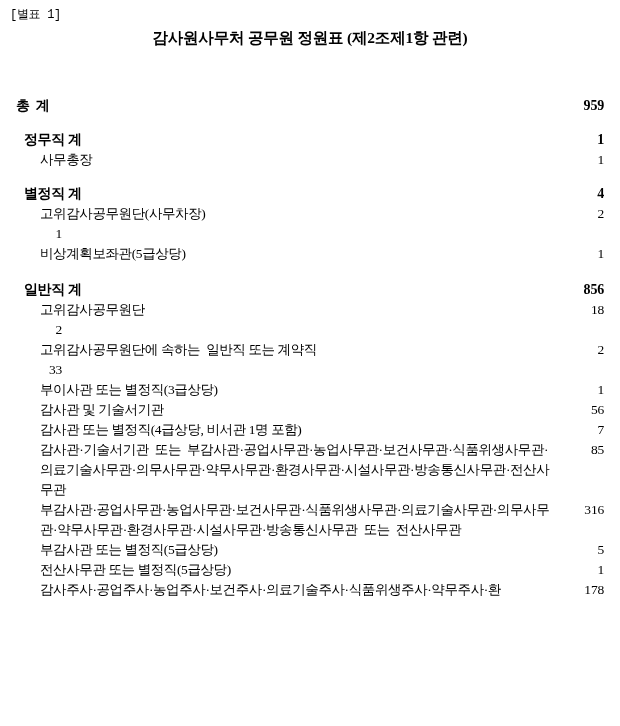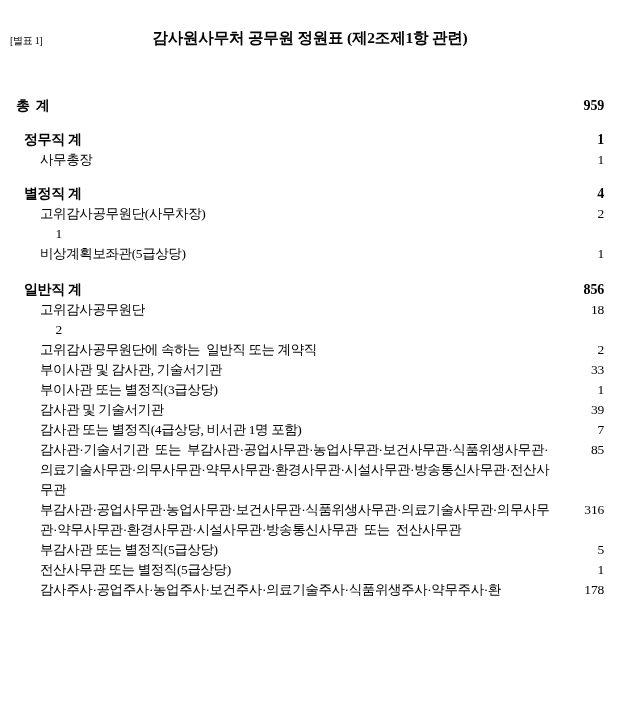--- a/index.html
+++ b/index.html
@@ -18,24 +18,23 @@
     position: relative;
     width: 620px;
     height: 726px;
     padding: 0;
     box-sizing: border-box;
   }
   .tag {
     position: absolute;
     top: 6px;
     left: 10px;
-    font-size: 10px;
-    font-family: Liberation Serif, serif;
+    font-size: 12px;
+    font-family: Liberation Mono, monospace;
     letter-spacing: -0.3px;
-    margin-top: 28px;
   }
   .doc-title {
     position: absolute;
     top: 28px;
     left: 0;
     width: 620px;
     text-align: center;
     font-size: 15.5px;
     font-weight: bold;
     letter-spacing: -0.2px;
@@ -139,30 +138,29 @@
         <div class="value">18</div>
       </div>
       <div class="row lvl-item">
         <div class="value">2</div>
       </div>
       <div class="row lvl-item">
         <div class="label">고위감사공무원단에 속하는  일반직 또는 계약직</div>
         <div class="value">2</div>
       </div>
       <div class="row lvl-item">
-        <div class="label">부이사관 및 감사관, 기술서기관</div>
         <div class="value">33</div>
       </div>
       <div class="row lvl-item">
         <div class="label">부이사관 또는 별정직(3급상당)</div>
         <div class="value">1</div>
       </div>
       <div class="row lvl-item">
         <div class="label">감사관 및 기술서기관</div>
-        <div class="value">39</div>
+        <div class="value">56</div>
       </div>
       <div class="row lvl-item">
         <div class="label">감사관 또는 별정직(4급상당, 비서관 1명 포함)</div>
         <div class="value">7</div>
       </div>
       <div class="row lvl-item">
         <div class="label">감사관·기술서기관  또는  부감사관·공업사무관·농업사무관·보건사무관·식품위생사무관·의료기술사무관·의무사무관·약무사무관·환경사무관·시설사무관·방송통신사무관·전산사무관</div>
         <div class="value">85</div>
       </div>
       <div class="row lvl-item">

